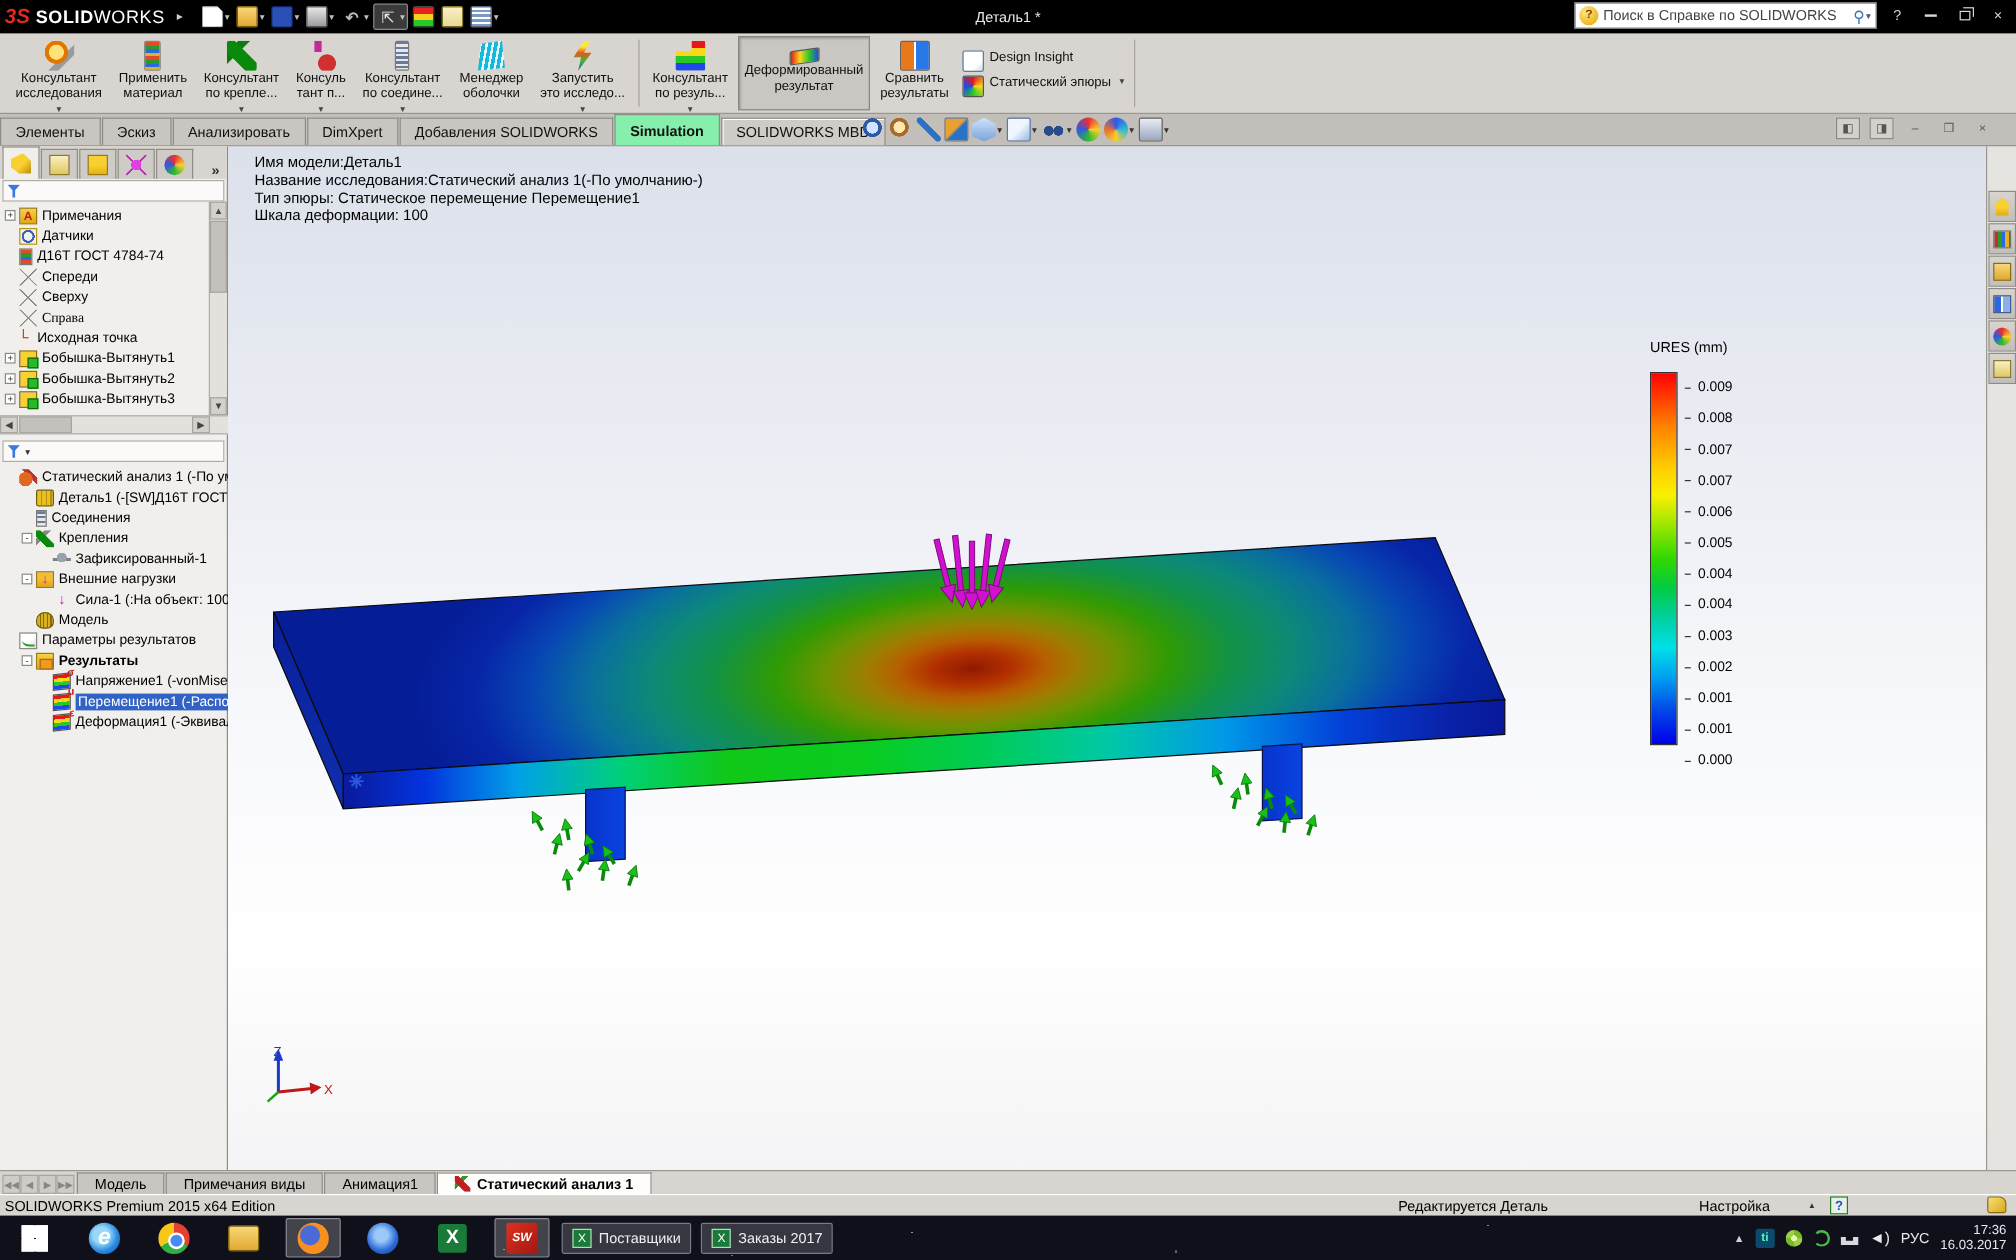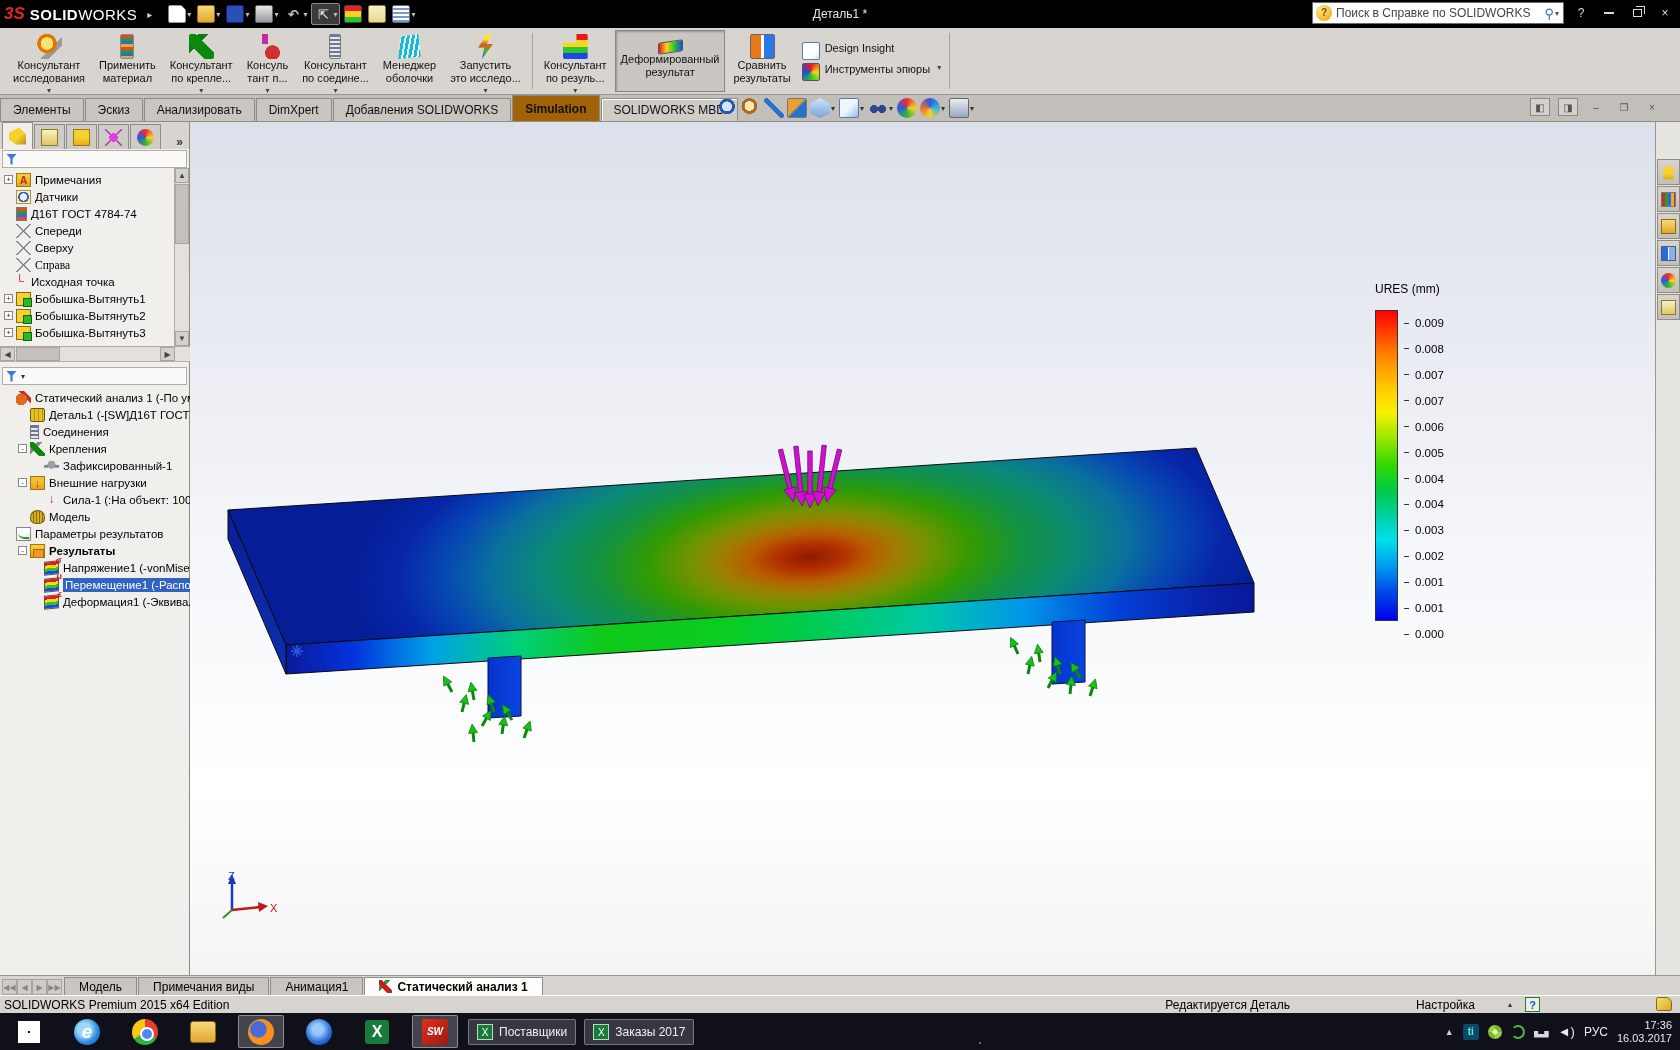--- a/index.html
+++ b/index.html
@@ -64,21 +64,21 @@
   .i-undo { color:#b8bcc8; font-size:14px; font-weight:bold; }
   .i-select { color:#e8e8e8; font-size:12px; }
   .i-traffic { width:8px; height:16px; background:linear-gradient(180deg,#e82222 0 33%,#f8d020 33% 66%,#28c828 66% 100%); border:1px solid #444; border-radius:2px; }
   .i-fileprops { width:15px; height:13px; background:linear-gradient(180deg,#f8f0c8,#e8d890); border:1px solid #8a7a30; }
   .i-options-list { width:15px; height:13px; background:repeating-linear-gradient(180deg,#fff 0 2px,#7a9ac8 2px 4px); border:1px solid #5a6a8a; }
 
   
   .tabrow { position:absolute; left:0; top:95px; width:1680px; height:27px; background:#c2bfba; border-bottom:1px solid #8f8c85; }
   .dtabs { position:absolute; left:0; bottom:0; display:flex; align-items:flex-end; height:27px; }
   .dtab { height:23px; display:flex; align-items:center; padding:0 12px; background:#c9c6c1; border:1px solid #8f8c85; border-bottom:none; margin-right:1px; font-size:12px; color:#111; }
-  .dtab.active { background:#a16207; font-weight:bold; height:26px; }
+  .dtab.active { background:#86efac; font-weight:bold; height:26px; }
   .dtab.raised { background:#cfccc7; box-shadow:1px 1px 0 #fff inset; }
   .viewbar { position:absolute; left:718px; top:0; height:26px; display:flex; align-items:center; gap:3px; }
   .vico { width:20px; height:20px; border-radius:2px; position:relative; }
   .vdd { font-size:8px; color:#333; margin:0 1px; }
   .v-zoomfit { background:radial-gradient(circle at 45% 42%,#cfe4ff 0 30%,#2a5aa8 32% 48%,transparent 50%); }
   .v-zoomarea { background:radial-gradient(circle at 42% 40%,#ffe8b0 0 28%,#a86a2a 30% 46%,transparent 48%); }
   .v-zoomsel { background:linear-gradient(45deg,transparent 40%,#2a72c8 42% 58%,transparent 60%); }
   .v-section { background:linear-gradient(135deg,#e8a030 0 45%,#2a72c8 55% 100%); border:1px solid #777; }
   .v-orient { background:linear-gradient(180deg,#cfe4ff,#7aa2d8); clip-path:polygon(50% 0,100% 28%,100% 78%,50% 100%,0 78%,0 28%); }
   .v-display { background:linear-gradient(135deg,#f0f6ff 0 50%,#9ab8e0 100%); border:1px solid #5a7aa8; }
@@ -355,21 +355,21 @@
 результаты</div>
       <div class="dd"></div>
     </div>
     <div class="rstack">
       <div class="rsmall">
         <span class="ric small i-design-insight"></span>
         <span>Design Insight</span>
       </div>
       <div class="rsmall">
         <span class="ric small i-plot-tools"></span>
-        <span>Инструменты эпюры</span>
+        <span>Статический эпюры</span>
         <span class="dd">▾</span>
       </div>
     </div>
     <div class="rsep"></div>
   </div>
 
 <div class="tabrow">
   <div class="dtabs" id="dtabs">
       <div class="dtab">Элементы</div>
       <div class="dtab">Эскиз</div>
@@ -576,20 +576,24 @@
       </div>
       <div class="trow" style="padding-left: 32px;">
         <span class="noexpand"></span>
         <span class="ti t-plot eps"></span>
         <span class="lab">Деформация1 (-Эквивале</span>
       </div>
     </div>
 </div>
 
 <div class="viewport">
+  <div class="annots" id="annots">Имя модели:Деталь1
+Название исследования:Статический анализ 1(-По умолчанию-)
+Тип эпюры: Статическое перемещение Перемещение1
+Шкала деформации: 100</div>
 
   <svg width="1465" height="853" viewBox="0 0 1465 853" style="position:absolute;left:0;top:0;">
     <defs>
       <radialGradient id="gTop" gradientUnits="userSpaceOnUse" cx="0" cy="0" r="1" gradientTransform="translate(620,435) rotate(-3.7) scale(470,185)">
         <stop offset="0" stop-color="#8f1a00"></stop>
         <stop offset="0.07" stop-color="#b33000"></stop>
         <stop offset="0.13" stop-color="#b85e00"></stop>
         <stop offset="0.19" stop-color="#9d7f00"></stop>
         <stop offset="0.26" stop-color="#6f9400"></stop>
         <stop offset="0.35" stop-color="#2f9b04"></stop>

